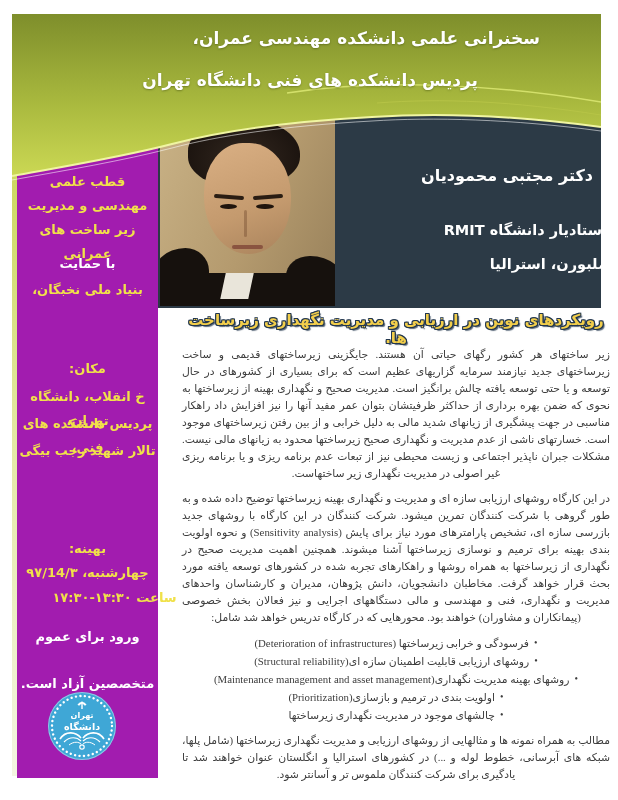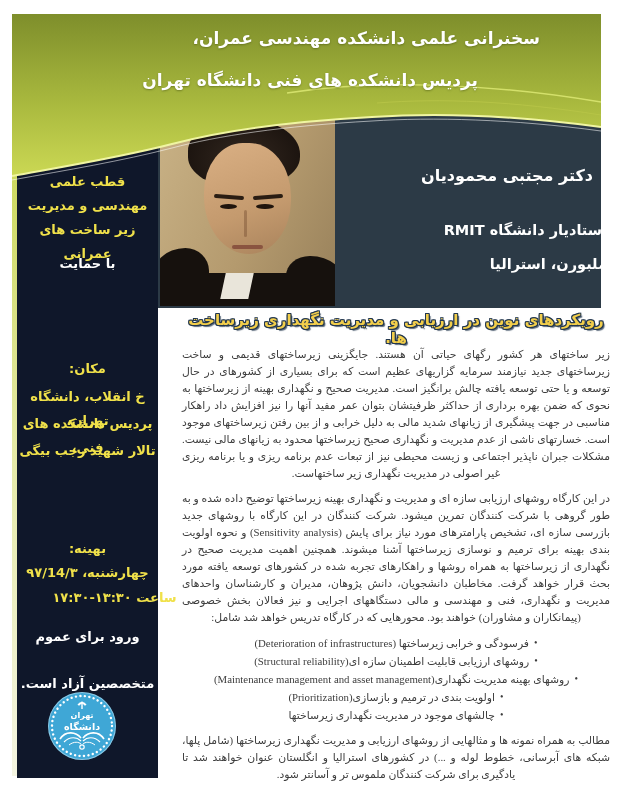--- a/index.html
+++ b/index.html
@@ -5,21 +5,21 @@
   html,body{margin:0;padding:0;}
   body{
     width:618px;height:800px;position:relative;overflow:hidden;
     background:#ffffff;
     font-family:"DejaVu Sans",sans-serif;
   }
   .abs{position:absolute;}
 
   
   .speaker-panel{left:17px;top:112px;width:584px;height:196px;background:#2c3a46;}
-  .sidebar-panel{left:17px;top:112px;width:141px;height:666px;background:#0f172a;}
+  .sidebar-panel{left:17px;top:112px;width:141px;height:666px;background:#a21caf;}
 
   
   .side-strip{left:12px;top:168px;width:5px;height:608px;
     background:linear-gradient(to bottom,#ccd85e 0%,#e4e9a4 45%,#f4f5e2 100%);}
 
   
   .header-wave{left:12px;top:14px;width:589px;height:220px;}
 
   .header-text{color:#ffffff;font-weight:bold;font-size:17px;direction:rtl;
     text-shadow:0 1px 2px rgba(60,70,10,.45);white-space:nowrap;}
@@ -97,20 +97,21 @@
   .bullet-dot{display:inline-block;margin-left:5px;font-size:10px;vertical-align:1px;}
 </style>
 </head>
 <body>
 
 <div class="abs speaker-panel"></div>
 
 <div class="abs sidebar-panel">
   <div class="sb-item sb-sponsor">قطب علمی مهندسی و مدیریت زیر ساخت های عمرانی</div>
   <div class="sb-item sb-white sb-support">با حمایت</div>
+  <div class="sb-item sb-foundation">بنیاد ملی نخبگان،</div>
   <div class="sb-item sb-loc-label">مکان:</div>
   <div class="sb-item sb-loc1">خ انقلاب، دانشگاه تهران،</div>
   <div class="sb-item sb-loc2">پردیس دانشکده های فنی،</div>
   <div class="sb-item sb-loc3">تالار شهید رجب بیگی</div>
   <div class="sb-item sb-time-label">بهینه:</div>
   <div class="sb-item sb-date">چهارشنبه، ۹۷/14/۳</div>
   <div class="sb-item sb-hours">ساعت ۱۳:۳۰-۱۷:۳۰</div>
   <div class="sb-item sb-white sb-adm1">ورود برای عموم</div>
   <div class="sb-item sb-white sb-adm2">متخصصین آزاد است.</div>
 

